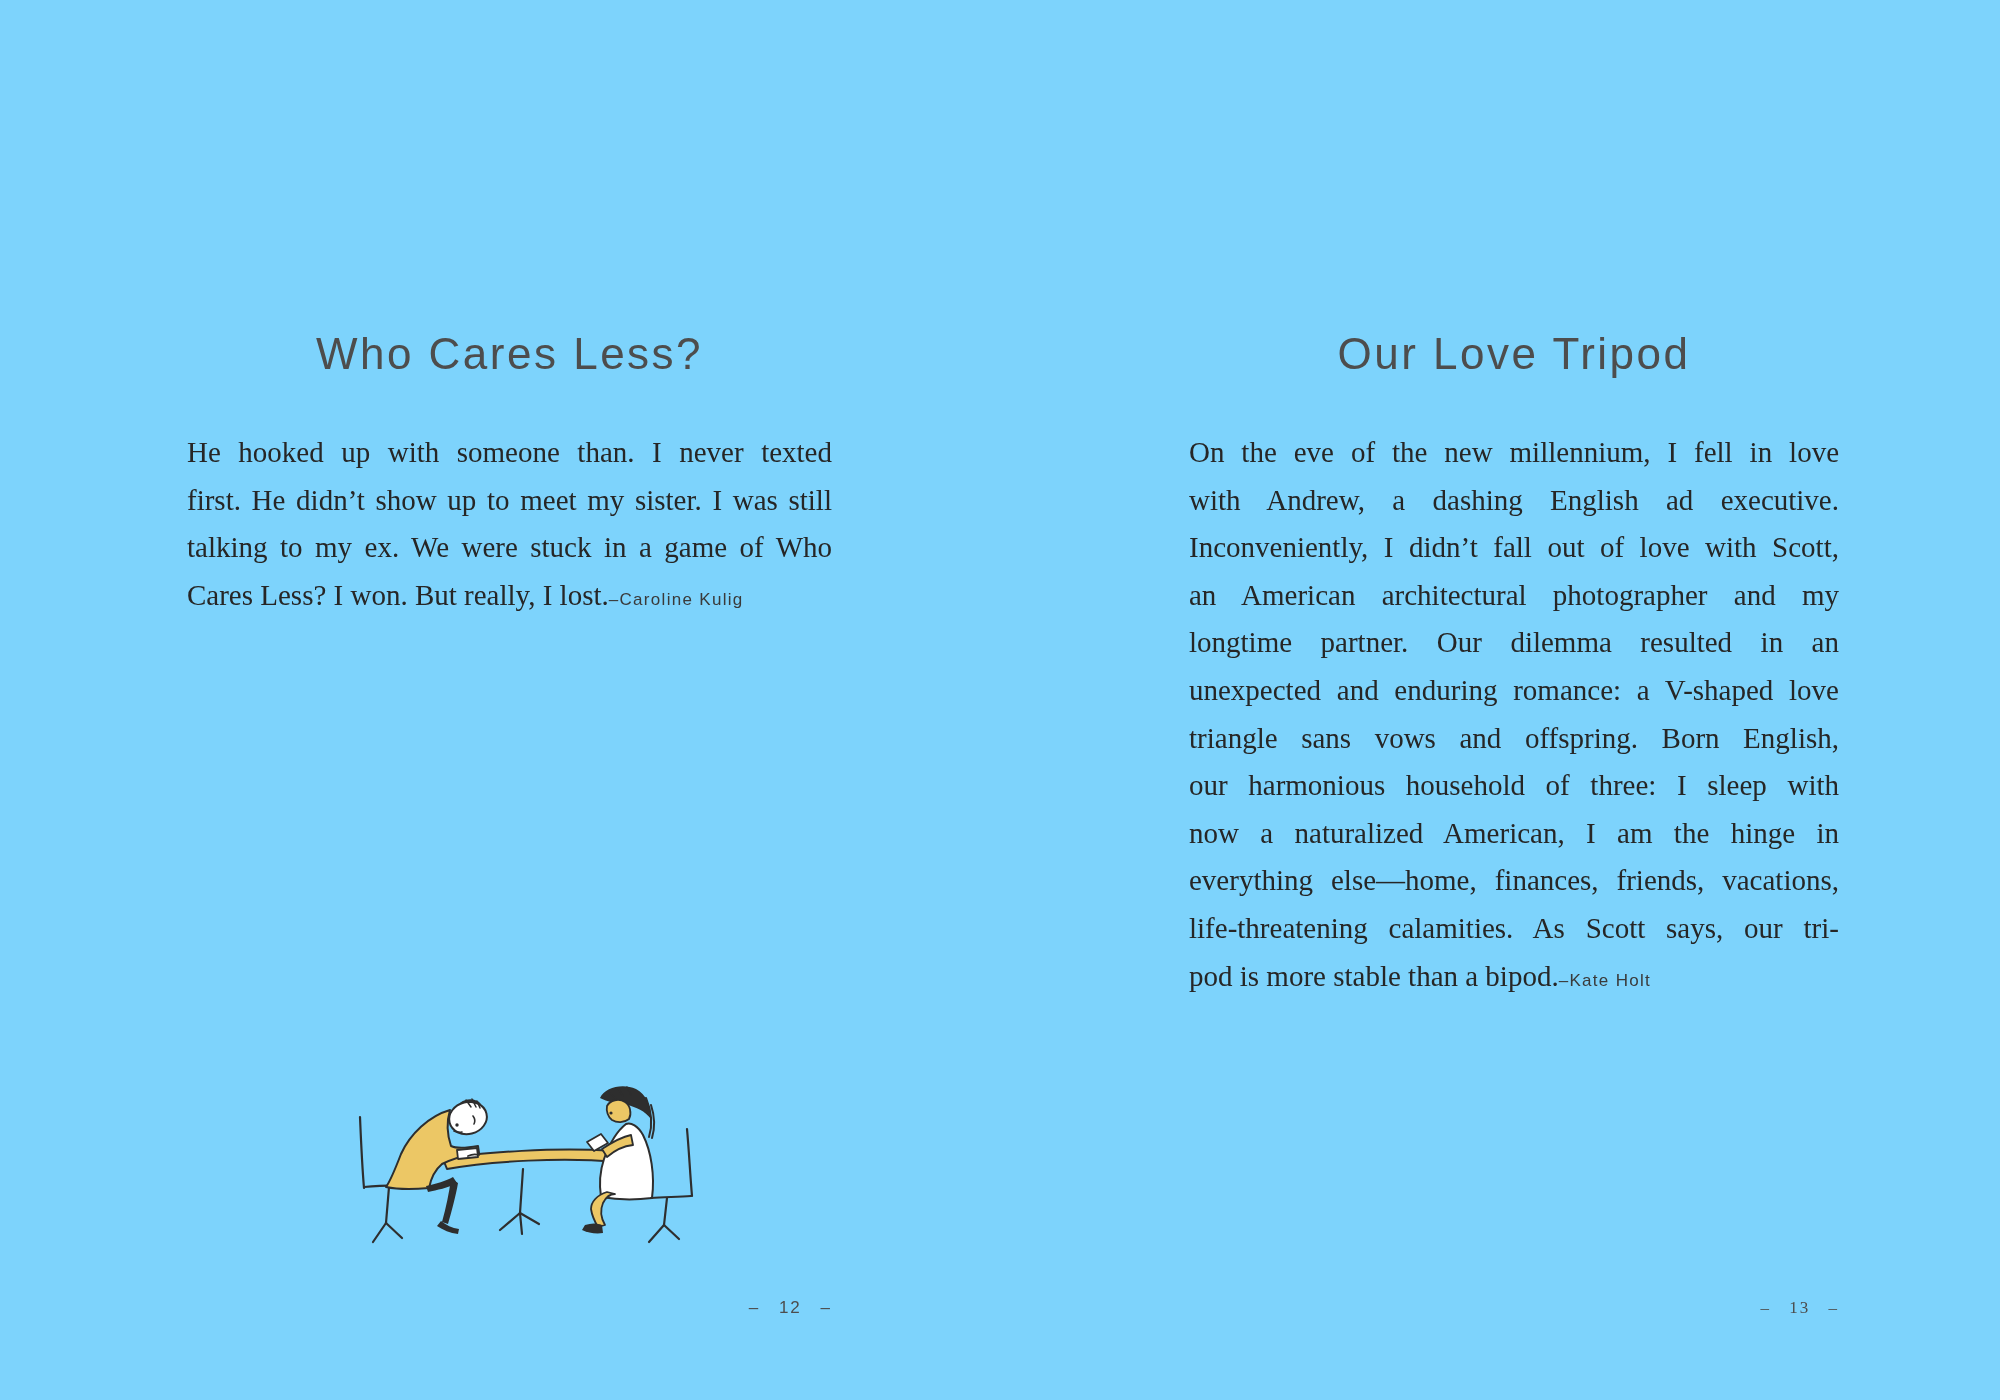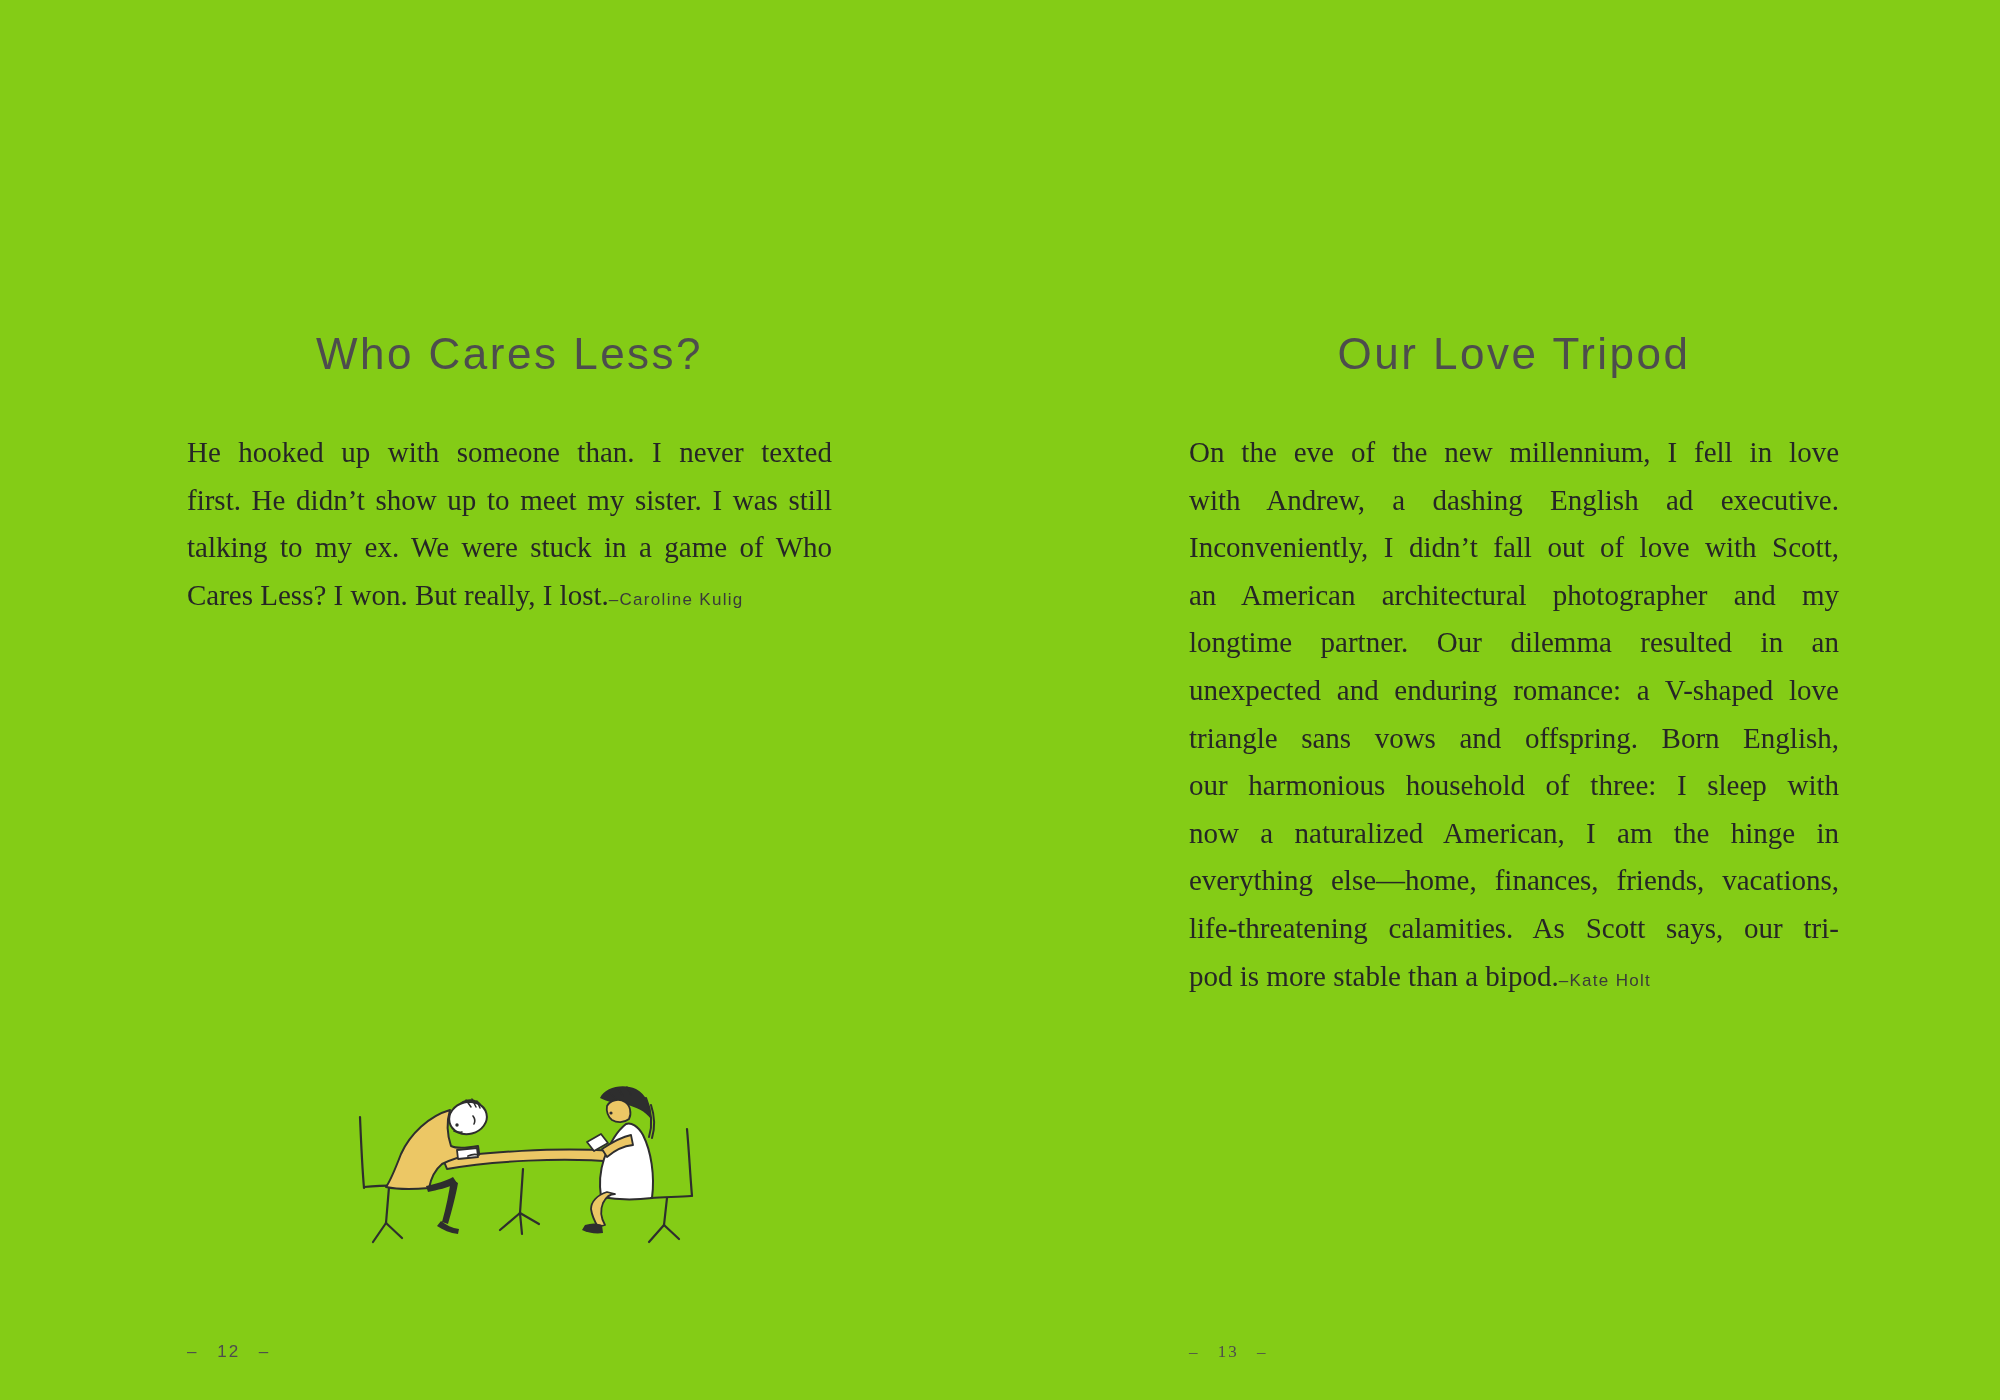--- a/index.html
+++ b/index.html
@@ -1,20 +1,20 @@
 <!DOCTYPE html>
 <html style="--accent-yellow: #ecc765; --ink: #2e2e2e; --text: #262626; --title-gray: #4d4d4d;"><head>
 <meta charset="utf-8">
 <style>
   html, body { margin: 0; padding: 0; background: #ffffff; }
   .spread {
     position: relative;
     width: 2000px;
     height: 1400px;
-    background: #84cc16;
+    background: #7dd3fc;
     overflow: hidden;
   }
   .abs { position: absolute; }
 
   .title {
     font-family: "Liberation Sans", sans-serif;
     font-weight: 300;
     font-size: 44px;
     line-height: 48px;
     letter-spacing: 2.5px;
@@ -48,22 +48,21 @@
     font-size: 17px;
     letter-spacing: 1.3px;
     color: #3a3a3a;
   }
   .pagenum {
     font-family: "Liberation Sans", sans-serif;
     font-size: 17px;
     letter-spacing: 2px;
     word-spacing: 12px;
     color: #4d4d4d;
-    text-align: left;
-    margin-top: 44px;
+    text-align: right;
   }
 
   
   .s  { fill: none;    stroke: var(--ink, #2e2e2e); stroke-linecap: round; }
   .y  { fill: var(--accent-yellow, #ecc765); stroke: var(--ink, #2e2e2e); stroke-linejoin: round; }
   .w  { fill: #ffffff; stroke: var(--ink, #2e2e2e); stroke-linejoin: round; }
   .k  { fill: var(--ink, #2e2e2e); stroke: none; }
 </style>
 </head>
 <body>

